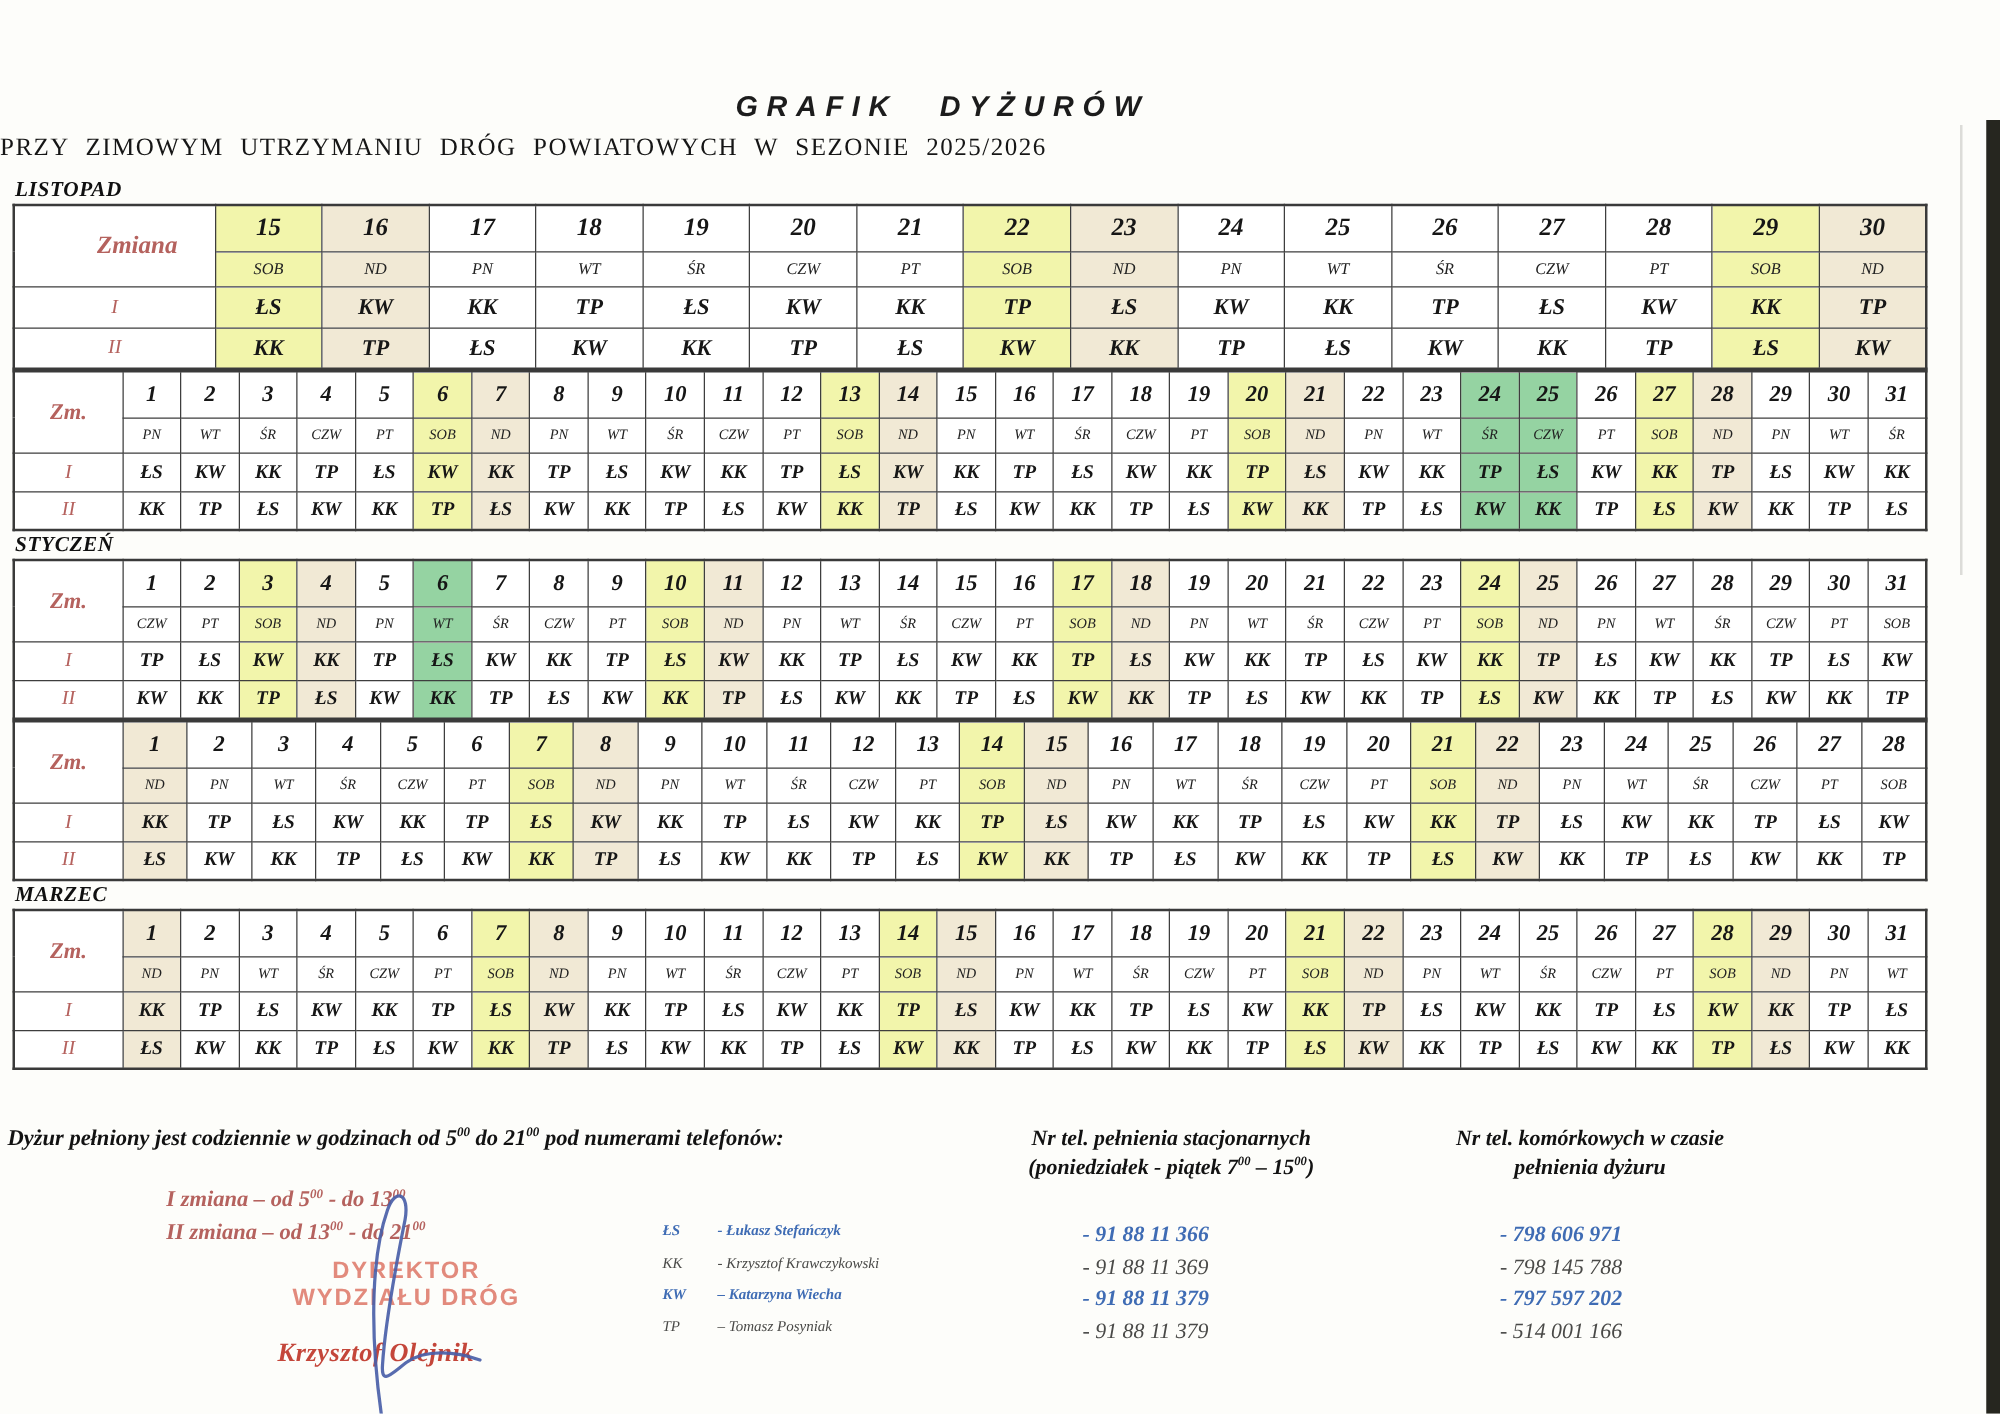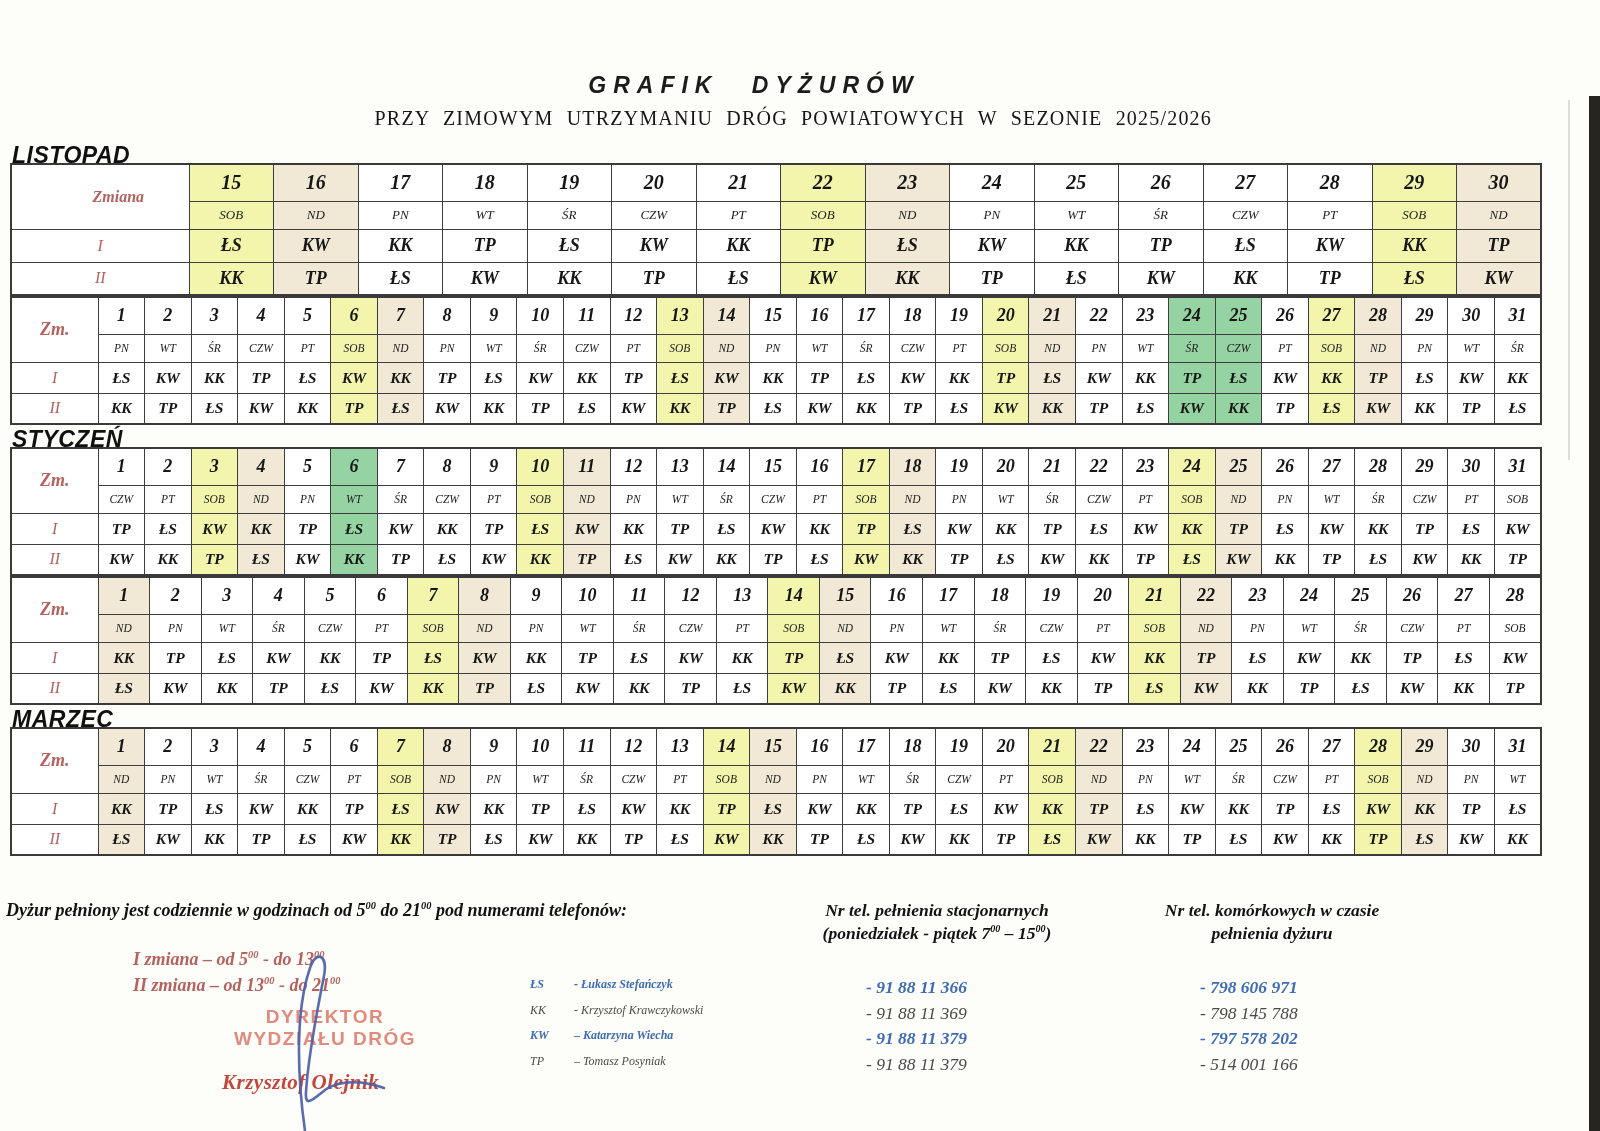--- a/index.html
+++ b/index.html
@@ -7,38 +7,38 @@
   body {
     position:relative; background:#fdfdfa; overflow:hidden;
     font-family:"Liberation Serif", serif; color:#161616;
   }
   .title {
     position:absolute; top:72px; left:0; width:1588px; text-align:center; padding-right:80px;
     font-family:"Liberation Sans", sans-serif; font-style:italic; font-weight:700;
     font-size:23px; letter-spacing:7px; word-spacing:20px; color:#1c1c1c;
   }
   .subtitle {
-    position:absolute; top:107px; left:0; width:1272px; text-align:right; padding-right:60px;
+    position:absolute; top:107px; left:0; width:1272px; text-align:left; padding-right:60px;
     font-family:"Liberation Serif", serif; font-size:20px; letter-spacing:1.2px; word-spacing:7px;
   }
   #months { position:absolute; left:10px; top:141px; width:1534px; }
   .month-name {
-    font-family:Liberation Sans, sans-serif; font-weight:700; font-style:italic;
-    font-size:23px; letter-spacing:0.5px; color:#101010; margin:1px 0 2px 2px; height:19px;
+    font-family:Liberation Serif, serif; font-weight:700; font-style:italic;
+    font-size:17px; letter-spacing:0.5px; color:#101010; margin:1px 0 2px 2px; height:19px;
   }
   .month-table {
     border-collapse:collapse; table-layout:fixed; width:1532px;
     border:2px solid #3a3a3a; background:#fff;
   }
   .month-table td {
     border:1px solid #3e3e3e; text-align:center; vertical-align:middle;
     font-style:italic; padding:0; overflow:hidden; color:#161616;
   }
   .month-table .label-cell { width:87px; color:var(--label_red); font-size:18px; }
-  .month-table.wide .label-cell { width:178px; font-size:16px;padding-left:36px; }
+  .month-table.wide .label-cell { width:161px; font-size:20px;padding-left:36px; }
   .num-row td { height:37px; font-weight:700; font-size:18px; }
   .wide .num-row td { font-size:20px; }
   .dow-row td { height:28px; font-size:11.5px; color:#222; }
   .wide .dow-row td { font-size:13px; }
   .s1-row td, .s2-row td { height:31px; font-weight:700; font-size:15.5px; }
   .wide .s1-row td, .wide .s2-row td { height:33px; font-size:18px; }
   .row-label { color:var(--label_red) !important; font-weight:400 !important; font-size:16px !important; }
   .hl-sat { background:var(--sat); }
   .hl-sun { background:var(--sun); }
   .hl-hol { background:var(--hol); }
@@ -759,18 +759,18 @@
 
 <div id="landline-list" class="phone-list">
     <div class="phone blue">- 91 88 11 366</div>
     <div class="phone gray">- 91 88 11 369</div>
     <div class="phone blue">- 91 88 11 379</div>
     <div class="phone gray">- 91 88 11 379</div>
   </div>
 <div id="mobile-list" class="phone-list">
     <div class="phone blue">- 798 606 971</div>
     <div class="phone gray">- 798 145 788</div>
-    <div class="phone blue">- 797 578 202</div>
+    <div class="phone blue">- 797 597 202</div>
     <div class="phone gray">- 514 001 166</div>
   </div>
 
 <div class="scan-line"></div>
 <div class="scan-strip"></div>
 
 </body></html>

